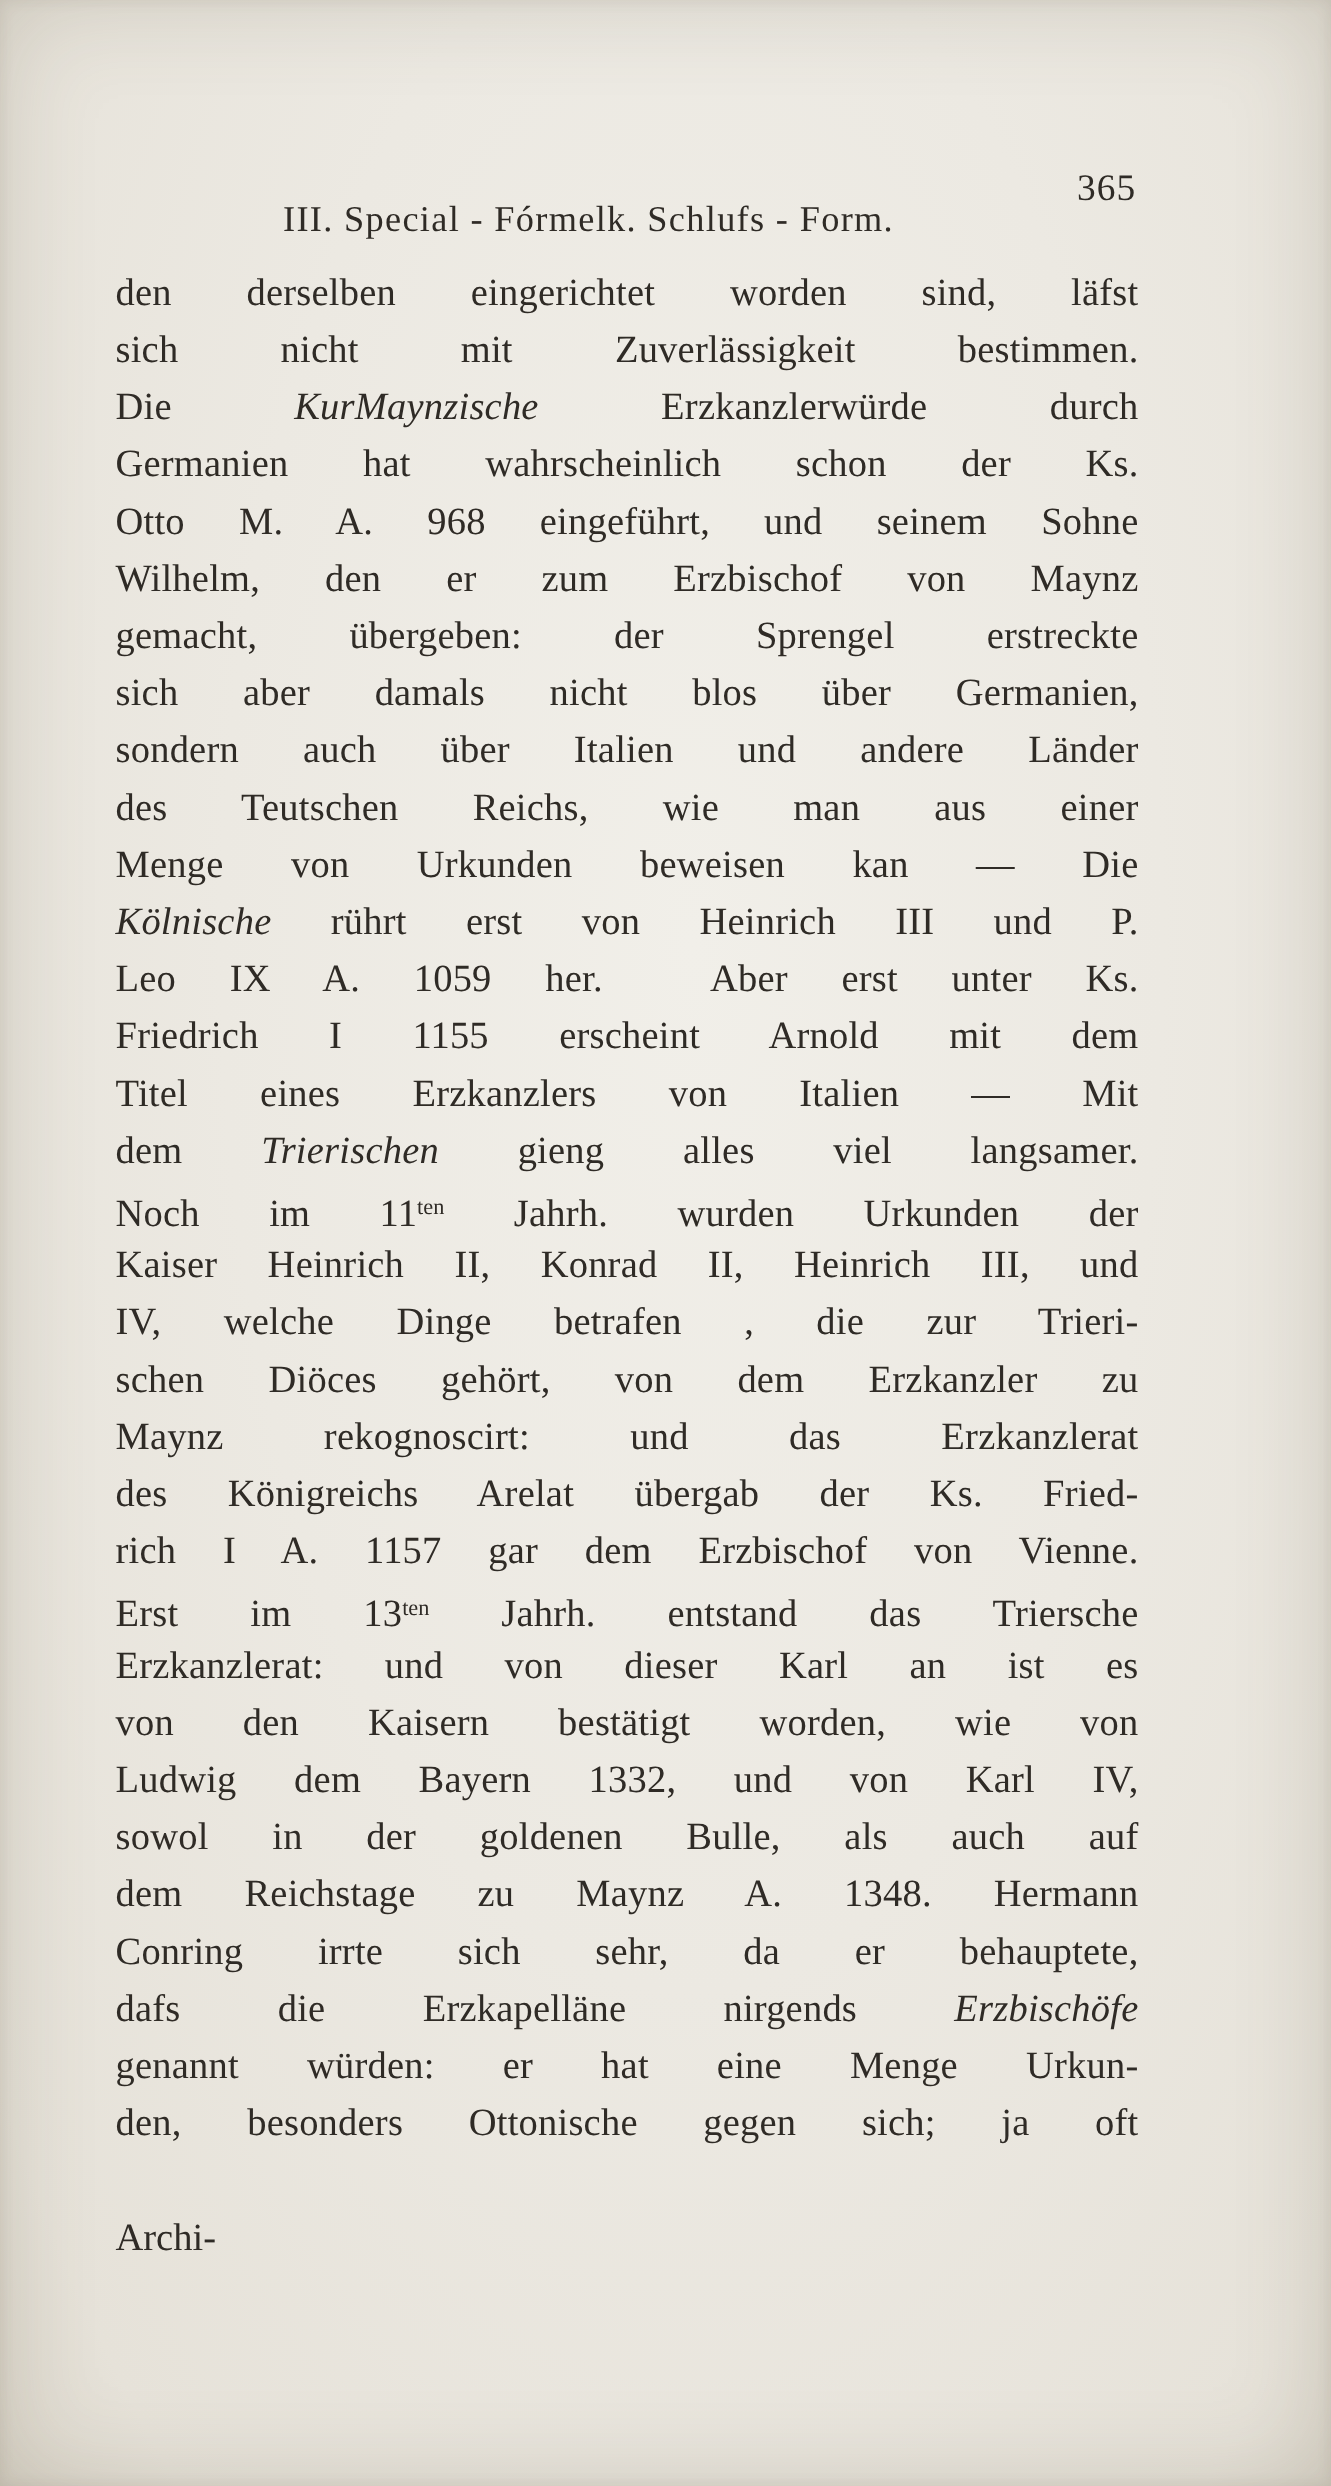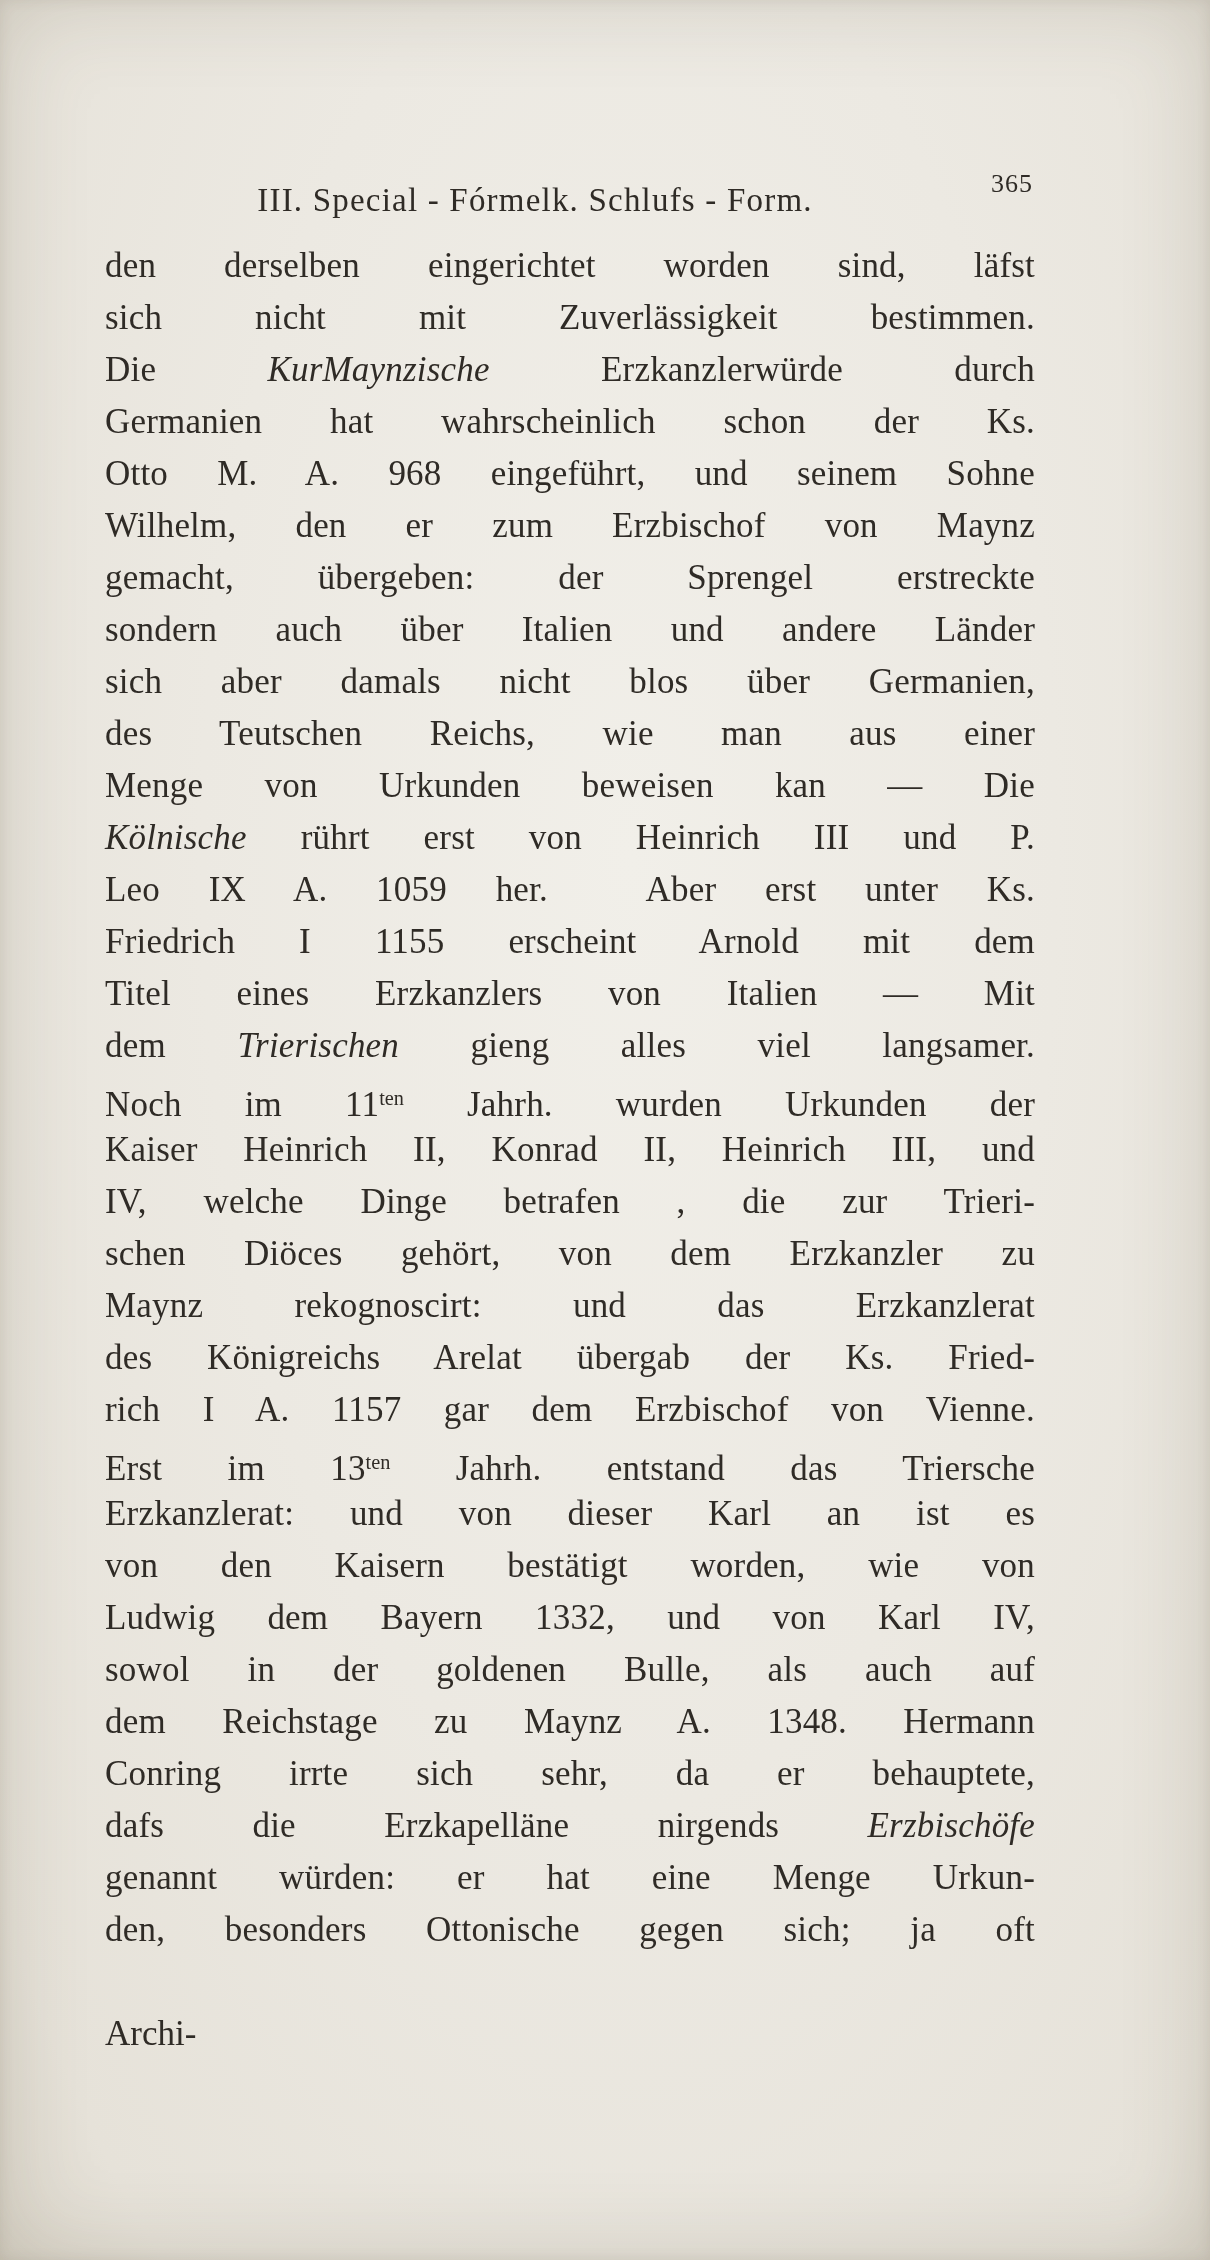--- a/index.html
+++ b/index.html
@@ -27,22 +27,22 @@
     line-height:44px;
   }
   .header-title{
     text-align:center;
     letter-spacing:1.2px;
     padding-right:70px;
     margin-top:28px;
   }
   .pagenum{
     position:absolute;
-    right:2px;top:12px;
-    font-size:26px;
+    right:2px;top:0;
+    font-size:34px;
     letter-spacing:1px;
   }
   .body-text{
     position:absolute;
     top:240px;left:105px;width:930px;
     font-size:35px;
     line-height:52px;
     letter-spacing:0.2px;
   }
   .line{
@@ -77,22 +77,22 @@
   </div>
 
   <div class="body-text">
       <div class="line"><span>den derselben eingerichtet worden sind, läfst</span></div>
       <div class="line"><span>sich nicht mit Zuverlässigkeit bestimmen.</span></div>
       <div class="line"><span>Die </span><span class="it">KurMaynzische</span><span> Erzkanzlerwürde durch</span></div>
       <div class="line"><span>Germanien hat wahrscheinlich schon der Ks.</span></div>
       <div class="line"><span>Otto M. A. 968 eingeführt, und seinem Sohne</span></div>
       <div class="line"><span>Wilhelm, den er zum Erzbischof von Maynz</span></div>
       <div class="line"><span>gemacht, übergeben: der Sprengel erstreckte</span></div>
+      <div class="line"><span>sich aber damals nicht blos über Germanien,</span></div>
       <div class="line"><span>sondern auch über Italien und andere Länder</span></div>
-      <div class="line"><span>sich aber damals nicht blos über Germanien,</span></div>
       <div class="line"><span>des Teutschen Reichs, wie man aus einer</span></div>
       <div class="line"><span>Menge von Urkunden beweisen kan — Die</span></div>
       <div class="line"><span class="it">Kölnische</span><span> rührt erst von Heinrich III und P.</span></div>
       <div class="line"><span>Leo IX A. 1059 her.&nbsp;&nbsp;Aber erst unter Ks.</span></div>
       <div class="line"><span>Friedrich I 1155 erscheint Arnold mit dem</span></div>
       <div class="line"><span>Titel eines Erzkanzlers von Italien — Mit</span></div>
       <div class="line"><span>dem </span><span class="it">Trierischen</span><span> gieng alles viel langsamer.</span></div>
       <div class="line"><span>Noch im 11</span><span class="sup">ten</span><span> Jahrh. wurden Urkunden der</span></div>
       <div class="line"><span>Kaiser Heinrich II, Konrad II, Heinrich III, und</span></div>
       <div class="line"><span>IV, welche Dinge betrafen , die zur Trieri-</span></div>

